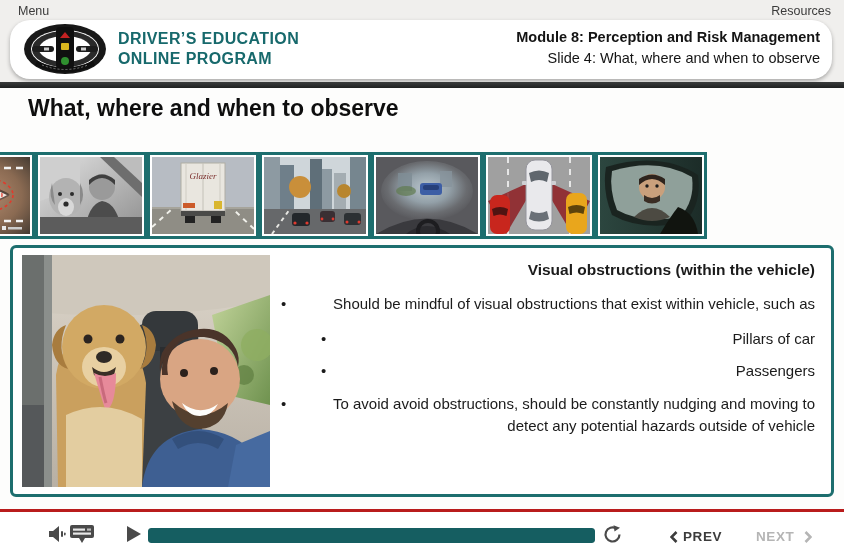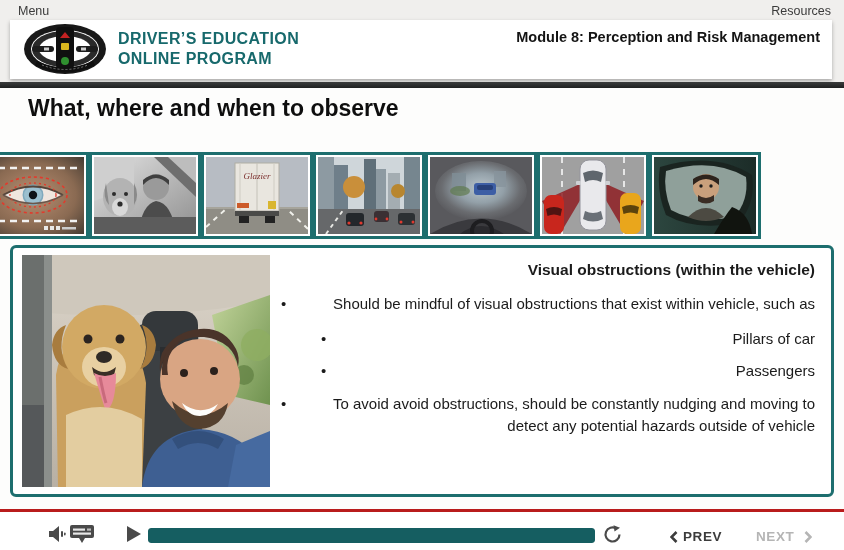--- a/index.html
+++ b/index.html
@@ -3,36 +3,36 @@
 <meta charset="utf-8">
 <style>
   html,body{margin:0;padding:0;background:#e8e8e6;font-family:"Liberation Sans",sans-serif;}
   .app{position:relative;width:844px;height:550px;background:#fdfdfc;overflow:hidden;padding-left:16px;}
 
   
   .top-region{position:absolute;left:0;top:0;width:844px;height:82px;background:#f0efed;}
   .menu-link{position:absolute;left:18px;top:4px;font-size:12.5px;color:#3b3b3b;cursor:pointer;}
   .resources-link{position:absolute;right:13px;top:4px;font-size:12.5px;color:#3b3b3b;cursor:pointer;}
   .header-card{position:absolute;left:10px;top:20px;width:822px;height:59px;background:#ffffff;
-    box-shadow:0 2px 4px rgba(0,0,0,.3);}
+    box-shadow:0 2px 4px rgba(0,0,0,.3);border-radius:20px;}
   .logo{position:absolute;left:12px;top:3px;width:86px;height:52px;}
   .brand{position:absolute;left:108px;top:9px;color:#17696c;font-weight:bold;font-size:16px;
     line-height:20px;letter-spacing:.4px;}
   .module-info{position:absolute;right:12px;top:7px;text-align:right;color:#141414;font-size:14.5px;line-height:21px;}
   .module-info .module-line{font-weight:bold;}
   .dark-bar{position:absolute;left:0;top:82px;width:844px;height:6px;
     background:linear-gradient(#3a3c3c,#1e2020);}
 
   
   .stage{position:absolute;left:0;top:88px;width:844px;height:421px;background:#fdfdfc;}
   .slide-title{position:absolute;left:28px;top:7px;font-size:23px;font-weight:bold;color:#0e0e0e;text-align:center;}
   .instructions{position:absolute;left:30px;top:41px;font-size:14.5px;color:#1a1a1a;}
   .instructions .bold{font-weight:bold;}
 
-  .thumbs{position:absolute;left:21px;top:64px;width:695px;height:87px;display:flex;justify-content:center;}
+  .thumbs{position:absolute;left:12px;top:64px;width:695px;height:87px;display:flex;justify-content:flex-end;}
   .thumb{box-sizing:border-box;width:112px;height:87px;border:3px solid #1d6e6e;background:#ffffff;
     padding:2px;cursor:pointer;}
   .thumb svg{display:block;width:102px;height:77px;}
 
   .panel{position:absolute;left:10px;top:157px;width:824px;height:252px;box-sizing:border-box;
     border:3px solid #1d6e6e;border-radius:6px;background:#ffffff;}
   .panel-image{position:absolute;left:9px;top:7px;width:248px;height:232px;overflow:hidden;}
   .panel-image svg{display:block;width:248px;height:232px;}
   .panel-text{position:absolute;left:266px;top:13px;width:536px;color:#1b1b1b;text-align:right;}
   .panel-heading{font-size:15.5px;font-weight:bold;margin:0 0 14px 0;}
@@ -81,20 +81,21 @@
         <circle cx="43" cy="38" r="4" fill="#2f8f2f"></circle>
         <path d="M14 40 q29 14 58 0" fill="none" stroke="#0f0f0f" stroke-width="5"></path>
         <path d="M20 42 q23 9 46 0" fill="none" stroke="#777" stroke-width="1" stroke-dasharray="2 2"></path>
       </svg>
       <div class="brand">
         <div>DRIVER’S EDUCATION</div>
         <div>ONLINE PROGRAM</div>
       </div>
       <div class="module-info">
         <div class="module-line">Module 8: Perception and Risk Management</div>
+        <div class="slide-line">Slide 4: What, where and when to observe</div>
       </div>
     </div>
   </div>
   <div class="dark-bar"></div>
 
   <div class="stage">
     <div class="slide-title">What, where and when to observe</div>
 
     <div class="thumbs">
 

